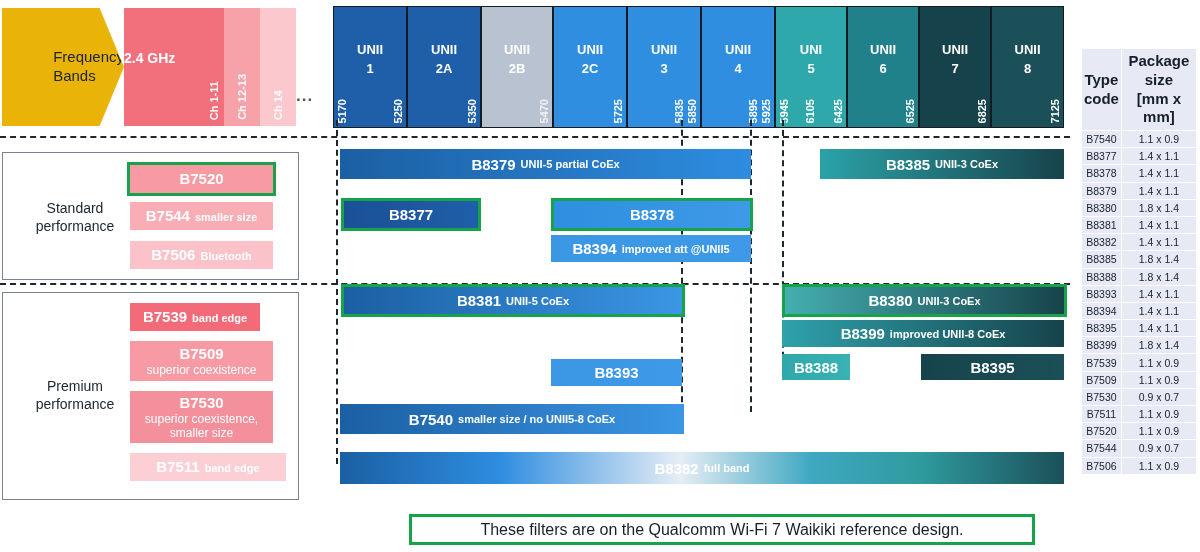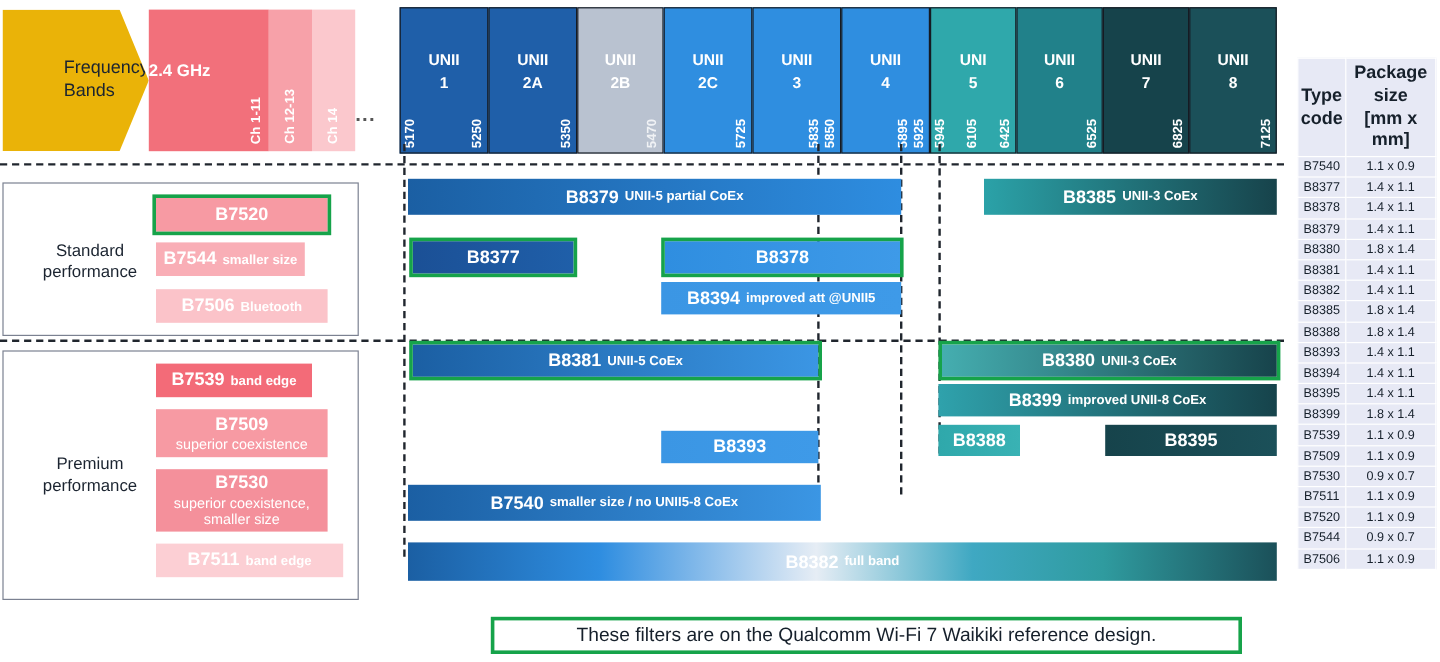--- a/index.html
+++ b/index.html
@@ -265,21 +265,21 @@
     <div class="grp-title" style="top:46px;">
       <div>Standard</div>
       <div>performance</div>
     </div>
     <div id="chips-0">
         <div class="chip greenring" style="left: 127px; top: 12px; width: 143px; height: 28px; background: rgb(247, 154, 163);">
           <div>
             <div><span class="big">B7520</span></div>
           </div>
         </div>
-        <div class="chip" style="left: 127px; top: 49px; width: 124px; height: 28px; background: rgb(249, 174, 182);">
+        <div class="chip" style="left: 127px; top: 49px; width: 143px; height: 28px; background: rgb(249, 174, 182);">
           <div>
             <div><span class="big">B7544</span><span class="sub" style="margin-left: 5px;">smaller size</span></div>
           </div>
         </div>
         <div class="chip" style="left: 127px; top: 88px; width: 143px; height: 28px; background: rgb(251, 195, 201);">
           <div>
             <div><span class="big">B7506</span><span class="sub" style="margin-left: 5px;">Bluetooth</span></div>
           </div>
         </div>
       </div>

